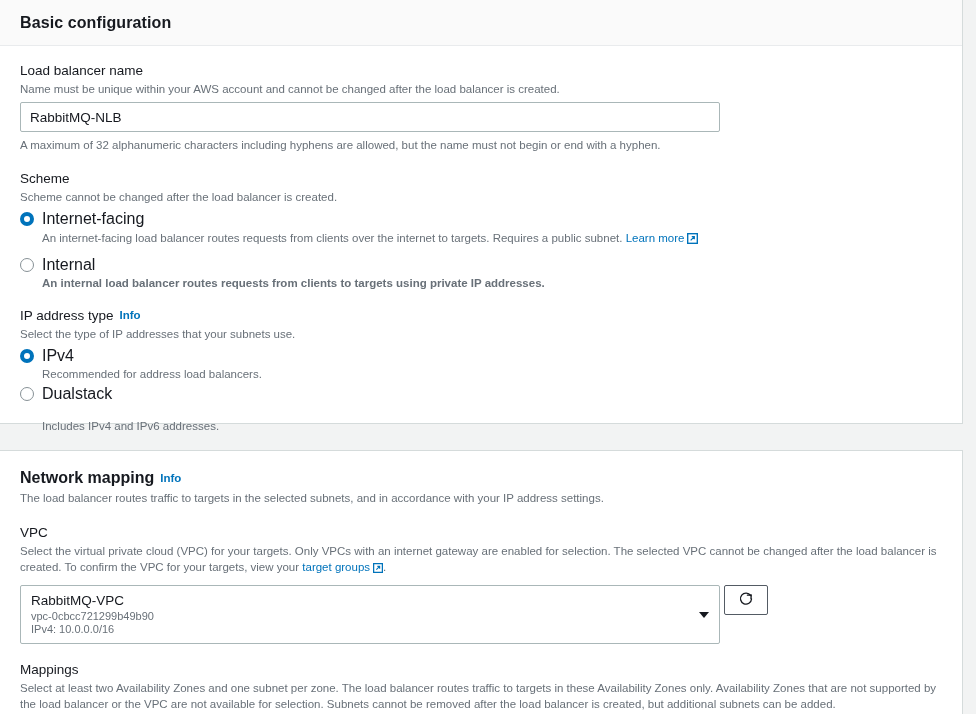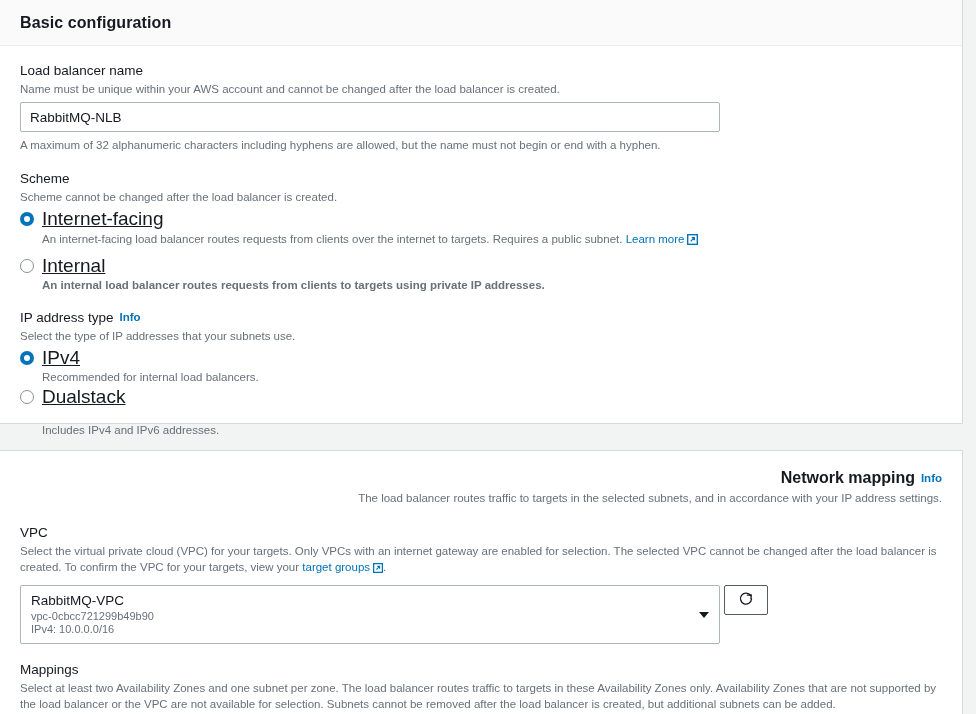--- a/index.html
+++ b/index.html
@@ -103,24 +103,23 @@
     background: #ffffff;
     border: 1px solid #879196;
     position: relative;
   }
   .radio-mark.checked {
     border: 4px solid #0073bb;
     background: #ffffff;
   }
   .radio-text { line-height: 17px; }
   .radio-label {
-    font-size: 19px;
+    font-size: 16px;
     color: #16191f;
     line-height: 17px;
-    text-decoration: underline;
   }
   .radio-desc {
     font-size: 11.5px;
     color: #687078;
     line-height: 16px;
     margin-top: 1px;
     margin-left: 14px;
   }
 
   
@@ -140,21 +139,20 @@
   }
   .ext-icon {
     display: inline-block;
     vertical-align: -2px;
     margin-left: 3px;
   }
 
   
   .section-head {
     padding: 18px 20px 0 20px;
-    text-align: right;
   }
   .section-head h2 {
     margin: 0;
     display: inline-block;
     font-size: 16px;
     font-weight: bold;
     color: #16191f;
   }
   .section-sub {
     font-size: 11.5px;
@@ -278,21 +276,21 @@
           <span>IP address type</span><a class="info-link">Info</a>
         </div>
         <div class="field-desc">Select the type of IP addresses that your subnets use.</div>
 
         <div class="radio-row">
           <span class="radio-mark checked"></span>
           <span class="radio-text">
             <span class="radio-label">IPv4</span>
           </span>
         </div>
-        <div class="radio-desc" style="margin-left:22px; margin-top:1px;">Recommended for internal load balancers.</div>
+        <div class="radio-desc" style="margin-left:22px; margin-top:1px;">Recommended for address load balancers.</div>
 
         <div class="radio-row" style="margin-top:3px;">
           <span class="radio-mark"></span>
           <span class="radio-text">
             <span class="radio-label">Dualstack</span>
           </span>
         </div>
         <div class="radio-desc" style="margin-left:22px; margin-top:15px;">Includes IPv4 and IPv6 addresses.</div>
       </div>
 

